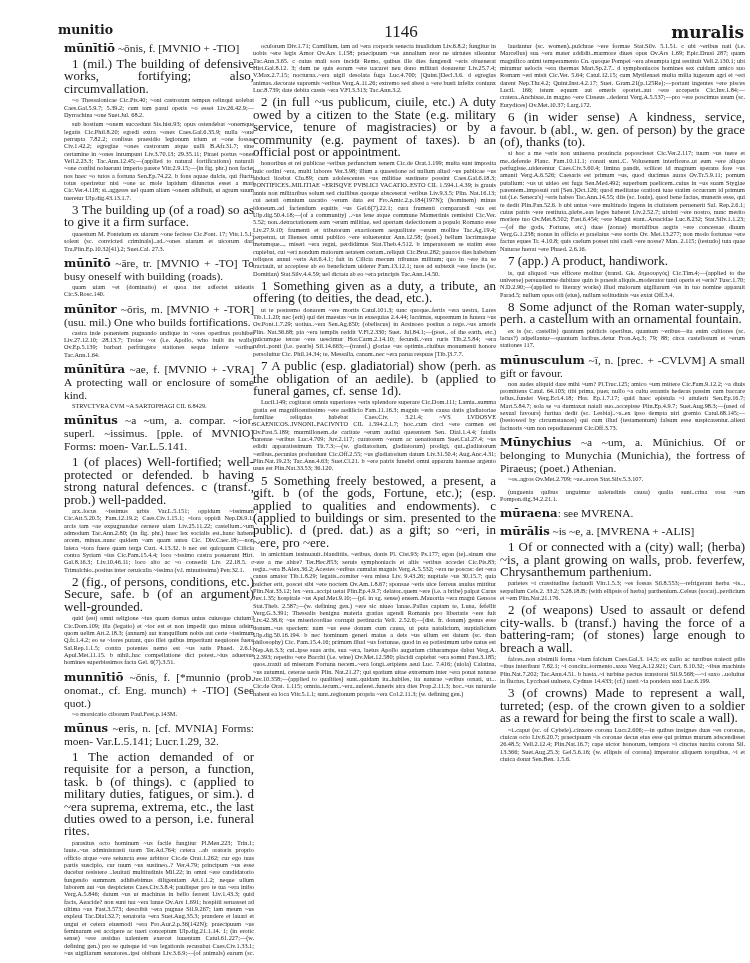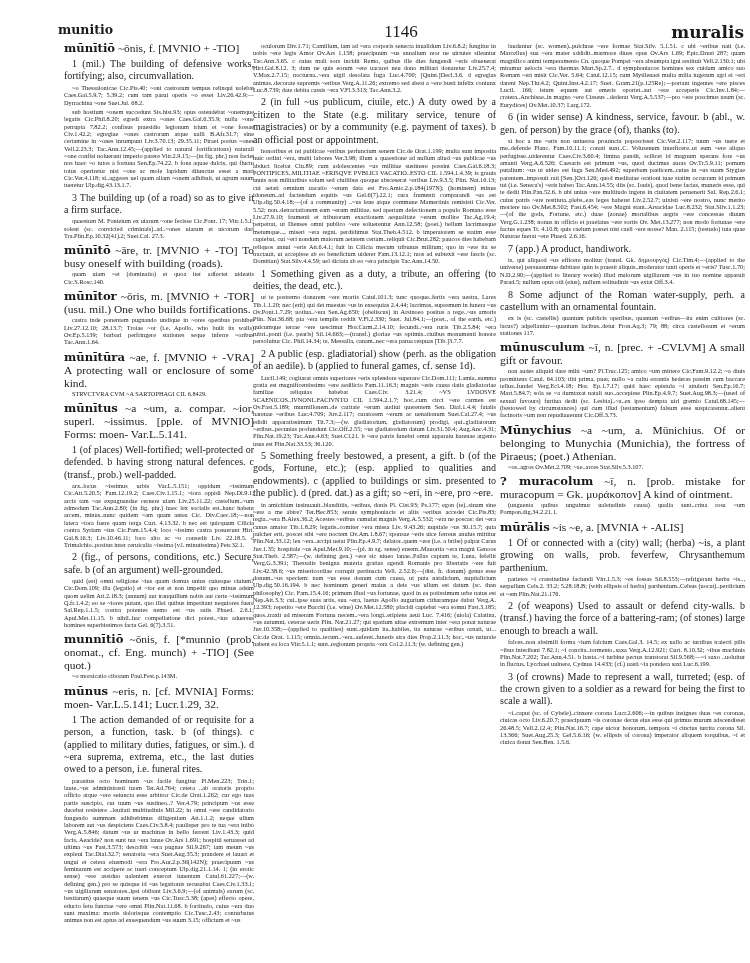--- a/index.html
+++ b/index.html
@@ -9,21 +9,21 @@
   .hdr-left { position: absolute; left: 0; top: 0; font-weight: bold; font-size: 12.5px; font-family: "DejaVu Serif", serif; }
   .hdr-center { position: absolute; left: 0; right: 0; top: 0; text-align: center; font-size: 17px; font-family: "Liberation Serif", serif; }
   .hdr-right { position: absolute; right: 0; top: 0; font-weight: bold; font-size: 17px; font-family: "DejaVu Serif", serif; }
   .col { position: absolute; top: 42px; overflow: hidden; }
   .col-left { left: 64px; width: 190px; height: 915px; }
   .col-mid { left: 253px; width: 243px; height: 915px; }
   .col-right { left: 500px; width: 245px; height: 915px; }
   .entry { margin: 0 0 5px 0; }
   .head { font-family: "Liberation Serif", serif; font-size: 11.4px; line-height: 13px; text-align: justify; }
   .lemma { font-weight: bold; font-family: "DejaVu Serif", serif; font-size: 11.6px; }
-  .sense { font-family: "Liberation Serif", serif; font-size: 10px; line-height: 12.4px; text-indent: 8px; margin: 3px 0 1px 0; text-align: justify; }
+  .sense { font-family: "Liberation Serif", serif; font-size: 13px; line-height: 12.4px; text-indent: 8px; margin: 3px 0 1px 0; text-align: justify; }
   .cit { font-family: "Liberation Serif", serif; font-size: 6.3px; line-height: 7.35px; text-indent: 8px; margin: 0 0 2px 0; text-align: justify; color: #222; }
 </style>
 </head>
 <body>
 
 <div class="page-header">
   <span class="hdr-left">munitio</span>
   <span class="hdr-center">1146</span>
   <span class="hdr-right">muralis</span>
 </div>
@@ -66,21 +66,21 @@
       <div class="cit">parasitus octo hominum ~us facile fungitur Pl.Men.223; Trin.1; laute..~us administrasti tuom Ter.Ad.764; cetera ..ab oratoris proprio officio atque ~ere seiuncta esse arbitror Cic.de Orat.1.262; cur ego tuas partis suscipio, cur tuum ~us sustineo..? Ver.4.79; principum ~us esse ducebat resistere ..leuitati multitudinis Mil.22; in omni ~ere candidatorio fungendo summam adhibebimus diligentiam Att.1.1.2; neque ullum laborem aut ~us despiciens Caes.Civ.3.8.4; paulisper pro te tua ~era inibo Verg.A.5.846; datum ~us ut machinas in bello ferrent Liv.1.43.3; quid facis, Aeacide? non sunt tua ~era lanae Ov.Ars 1.691; hospitii seruasset ad ultima ~us Fast.3.573; describit ~era pugnae Sil.9.267; iam meum ~us expleui Tac.Dial.32.7; senatoria ~era Suet.Aug.35.3; prandere et lauari et ungui et cetera eiusmodi ~era Fro.Aur.2.p.36(142N); praecipuum ~us feminarum est accipere ac tueri conceptum Ulp.dig.21.1.14. 1; (in erotic sense) ~ere assiduo ualentem exercet iuuentam Catul.61.227;—(w. defining gen.) pro se quisque id ~us legationis recusabat Caes.Civ.1.33.1; ~us uigiliarum senatores..ipsi obibant Liv.3.6.9;—(of animals) earum (sc. bestiarum) quaeque suum tenens ~us Cic.Tusc.5.38; (apes) effecto opere, educto fetu functae ~ere omni Plin.Nat.11.68. b fortitudo, cuius ~era duo sunt maxima: mortis dolorisque contemptio Cic.Tusc.2.43; conturbatus animus non est aptus ad exsequendum ~us suum 3.15; officium et ~us</div>
     </div>
   </div>
 <div class="col col-mid">
     <div class="entry">
       <div class="cit">oculorum Div.1.71; Camillum, iam ad ~era corporis senecta inualidum Liv.6.8.2; fungitur in uobis ~ere legis Amor Ov.Ars 1.158; praecipuum ~us annalium reor ne uirtutes sileantur Tac.Ann.3.65. c cuius mali sors incidit Remo, quibus ille dies fungendi ~eris obuenerat Hirt.Gal.8.12. 3; dum ne quis eorum ~ere uacaret neu dono militari donaretur Liv.25.7.4; V.Max.2.7.15; nocturna..~era uigil desolata fuga Luc.4.700; [Quint.]Decl.3.6. d egregias animas..decorate supremis ~eribus Verg.A.11.26; extremo sed abest a ~ere busti infelix coniunx Luc.8.739; date debita cassis ~era V.Fl.3.313; Tac.Ann.3.2.</div>
       <div class="sense">2 (in full ~us publicum, ciuile, etc.) A duty owed by a citizen to the State (e.g. military service, tenure of magistracies) or by a community (e.g. payment of taxes). b an official post or appointment.</div>
       <div class="cit">honoribus et rei publicae ~eribus perfunctum senem Cic.de Orat.1.199; multa sunt imposita huic ordini ~era, multi labores Ver.3.98; illum a quaestione ad nullum aliud ~us publicae ~us abduci licebat Clu.89; cum adolescentes ~us militiae sustinere possint Caes.Gal.6.18.3; PONTIFICES..MILITIAE ~ERISQVE PVBLICI VACATIO..ESTO CIL 1.594.1.4.39; is grauis annis non militaribus solum sed ciuilibus quoque absceserat ~eribus Liv.9.3.5; Plin. Nat.16.13; cui aetati omnium uacatio ~erum data est Fro.Amic.2.p.184(197N); (hominem) minus idoneum..ad faciendum equitis ~us Gel.6(7).22.1; cura frumenti comparandi ~us est Ulp.dig.50.4.18;—(of a community) ..~us lene atque commune Mamertinis remisisti Cic.Ver. 5.52; non..detractationem eam ~erum militiae, sed apertam defectionem a populo Romano esse Liv.27.9.10; frumenti et tributorum exactionem aequalitate ~erum mollire Tac.Ag.19.4; perpetrat, ut Ilienses omni publico ~ere soluerentur Ann.12.58; (poet.) bellum lacrimasque metumque..., miseri ~era regni, perdidimus Stat.Theb.4.512. b imperatorem se statim esse cupiebat, cui ~eri nondum maiorum aetatem certam..reliquit Cic.Brut.282; paucos dies habebam reliquos annui ~eris Att.6.4.1; fuit in Cilicia mecum tribunus militum; quo in ~ere ita se tractauit, ut accepisse ab eo beneficium uiderer Fam.13.12.1; tuos ad subtexit ~ere fascis (sc. Domitian) Stat.Silv.4.4.59; uel dictata ab eo ~era principis Tac.Ann.14.50.</div>
       <div class="sense">1 Something given as a duty, a tribute, an offering (to deities, the dead, etc.).</div>
       <div class="cit">ut te postremo donarem ~ere mortis Catul.101.3; tunc quoque..fertis ~era uestra, Lares Tib.1.1.20; nec (erit) qui det maestas ~us in exsequias 2.4.44; lacrimas, supremum in funera ~us Ov.Pont.1.7.29; uotiua..~era Sen.Ag.650; (obeliscus) in Arsinoeo positus a rege..~us amoris Plin. Nat.36.68; pia ~era templis reddit V.Fl.2.330; Suet. Jul.84.1;—(poet., of the earth, etc.) quicumque terrae ~ere uescimur Hor.Carm.2.14.10; fecundi..~era ruris Tib.2.5.84; ~era rubri..ponti (i.e. pearls) Sil.14.663;—(transf.) gloriae ~us optimis..ciuibus monumenti honore persoluitur Cic. Phil.14.34; te, Messalla, canam..nec ~era parua respuas [Tib.]3.7.7.</div>
-      <div class="sense">2 A public (esp. gladiatorial) show (perh. as the obligation of an aedile). b (applied to funeral games, cf. sense 1d).</div>
+      <div class="sense">7 A public (esp. gladiatorial) show (perh. as the obligation of an aedile). b (applied to funeral games, cf. sense 1d).</div>
       <div class="cit">Lucil.149; cogitarat omnis superiores ~eris splendore superare Cic.Dom.111; Lamia..summa gratia est magnificentissimo ~ere aedilicio Fam.11.16.3; magnis ~eris causa datis gladiatoriae familiae reliquias habebat Caes.Civ. 3.21.4; ~VS LVDOSVE SCAENICOS..IVNONI..FACIVNTO CIL 1.594.2.1.7; hoc..cum circi ~ere carmen est Ov.Fast.5.189; murmillonem..de caritate ~erum audiui querentem Sen. Dial.1.4.4; fatalis harenae ~eribus Luc.4.709; Juv.2.117; curatorem ~erum ac uenationum Suet.Cal.27.4; ~us edidit apparatissimum Tit.7.3;—(w. gladiatorium, gladiatorum) prodigi, qui..gladiatorum ~eribus..pecunias profundunt Cic.Off.2.55; ~us gladiatorium datum Liv.31.50.4; Aug.Anc.4.31; Plin.Nat.19.23; Tac.Ann.4.63; Suet.Cl.21. b ~ere patris funebri omni apparatu harenae argento usus est Plin.Nat.33.53; 36.120.</div>
       <div class="sense">5 Something freely bestowed, a present, a gift. b (of the gods, Fortune, etc.); (esp. applied to qualities and endowments). c (applied to buildings or sim. presented to the public). d (pred. dat.) as a gift; so ~eri, in ~ere, pro ~ere.</div>
       <div class="cit">in amicitiam insinuauit..blanditiis, ~eribus, donis Pl. Cist.93; Ps.177; egon (te)..sinam sine ~ere a me abire? Ter.Hec.853; seruis symphoniacis et aliis ~eribus accedet Cic.Pis.83; regia..~era B.Alex.36.2; Acestes ~eribus cumulat magnis Verg.A.5.532; ~era ne poscas: det ~era canus amator Tib.1.8.29; legatis..comiter ~era missa Liv. 9.43.26; nuptiale ~us 30.15.7; quia pulcher erit, poscet sibi ~ere noctem Ov.Am.1.8.67; sponsae ~eris uice ferreus anulus mittitur Plin.Nat.33.12; lex ~era..accipi uetat Plin.Ep.4.9.7; delator..quem ~ere (i.e. a bribe) palpat Carus Juv.1.35; hospitale ~us Apul.Met.9.10;—(pl. in sg. sense) ensem..Mauortia ~era magni Genoos Stat.Theb. 2.587;—(w. defining gen.) ~ere sic niueo lanae..Pallas captam te, Luna, fefellit Verg.G.3.391; Thessalis benigna materia gratias agendi Romanis pro libertatis ~ere fuit Liv.42.38.6; ~us misericordiae corrupit pertinacia Vell. 2.52.6;—(dist. fr. donum) genus esse donum..~us speciem: nam ~us esse donum cum causa, ut puta natalicium, nuptialicium Ulp.dig.50.16.194. b nec hominum generi maius a deis ~us ullum est datum (sc. than philosophy) Cic. Fam.15.4.16; primum illud ~us fortunae, quod in ea potissimum urbe natus est Nep.Att.3.3; cui..ipse suas artis, sua ~era, laetus Apollo augurium citharamque dabat Verg.A. 12.393; repetito ~ere Bacchi (i.e. wine) Ov.Met.12.580; placidi capiebat ~era somni Fast.3.185; quos..traxit ad miseram Fortuna necem..~era longi..eripiens aeui Luc. 7.416; (uiola) Calatina, ~us autumni, ceterae ueris Plin. Nat.21.27; qui spatium uitae extremum inter ~era ponat naturae Juv.10.358;—(applied to qualities) sunt..quidam ita..habiles, ita naturae ~eribus ornati, ut... Cic.de Orat. 1.115; omnia..tecum..~era..auferet..funeris atra dies Prop.2.11.3; hoc..~us naturale habent ea loca Vitr.5.1.1; sunt..regionum propria ~era Col.2.11.3; (w. defining gen.)</div>
     </div>
   </div>
 <div class="col col-right">
     <div class="entry">
       <div class="cit">laudantur (sc. women)..pulchrae ~ere formae Stat.Silv. 5.1.51. c ubi ~eribus nati (i.e. Marcellus) sua ~era mater addidit..marmore diues opus Ov.Ars 1.69; Epic.Drusi 287; quam magnifico animi temperamento Cn. quoque Pompei ~era absumpta igni restituit Vell.2.130.1; ubi miramur uelocis ~era thermas Mart.Sp.2.7.. d symphoniacos homines sex cuidam amico suo Romam ~eri misit Cic.Ver. 5.64; Catul.12.15; cum Mytilenaei multa milia iugerum agri ei ~eri darent Nep.Thr.4.2; Quint.Inst.4.2.17; Suet. Gram.21(p.125Re);—portant ingentes ~ere pisces Lucil. 166; istum equum aut emeris oportet..aut ~ere acceperis Cic.Inv.1.84;—cratera..Anchisae..in magno ~ere Cisseus ..dederat Verg.A.5.537;—pro ~ere poscimus usum (sc. Eurydices) Ov.Met.10.37; Larg.172.</div>
       <div class="sense">6 (in wider sense) A kindness, service, favour. b (abl., w. gen. of person) by the grace (of), thanks (to).</div>
       <div class="cit">si hoc a me ~eris non uniuersa prouincia poposcisset Cic.Ver.2.117; tuum ~us tuere et me..defende Planc. Fam.10.11.1; conati sunt..C. Volusenum interficere..ut eum ~ere aliquo perfugisse..uiderentur Caes.Civ.3.60.4; limina pandit, scilicet id magnum sperans fore ~us amanti Verg.A.6.526; Caesaris est primum ~us, quod ducimus auras Ov.Tr.5.9.11; pomum putalium: ~us ut uideo est fuga Sen.Med.492; superbam paelicem..cuius in ~us suam Stygiae parentem..imposuit rati [Sen.]Oct.126; quod meditatae orationi tuae statim occurram id primum tui (i.e. Seneca's) ~eris habeo Tac.Ann.14.55; diis (sc. Iouis), quod bene facias, muneris esse, qui te dedit Plin.Pan.52.6. b ubi unius ~ere multitudo ingens in ciuitatem peruenerit Sal. Rep.2.6.1; cuius patris ~ere restituta..plebs..eas leges haberet Liv.2.52.7; uixisti ~ere nostro, nunc merito moriere tuo Ov.Met.8.502; Fast.6.454; ~ere Magni stant..Arsacidae Luc.8.232; Stat.Silv.1.1.23;—(of the gods, Fortune, etc.) duae (zonae) mortalibus aegris ~ere concessae diuum Verg.G.1.238; nonus in officio et praelatus ~ere sortis Ov. Met.13.277; non modo fortunae ~ere factus eques Tr. 4.10.8; quis caelum posset nisi caeli ~ere nosse? Man. 2.115; (testudo) tuta quae Naturae fuerat ~ere Phaed. 2.6.16.</div>
@@ -91,25 +91,27 @@
     </div>
     <div class="entry">
       <div class="head"><span class="lemma">mūnusculum</span><span> ~ī, n. [prec. + -CVLVM] A small gift or favour.</span></div>
       <div class="cit">non audes aliquid dare mihi ~um? Pl.Truc.125; amico ~um mittere Cic.Fam.9.12.2; ~a diuis promittens Catul. 64.103; tibi prima, puer, nullo ~a cultu errantis hederas passim cum baccare tellus..fundet Verg.Ecl.4.18; Hor. Ep.1.7.17; quid haec epistula ~i attulerit Sen.Ep.16.7; Mart.5.84.7; sola se ~a dumtaxat natali suo..accepisse Plin.Ep.4.9.7; Suet.Aug.98.3;—(used of sexual favours) furtiua dedit (sc. Lesbia)..~a..ex ipso dempta uiri gremio Catul.68.145;—(bestowed by circumstances) qui cum illud (testamentum) falsum esse suspicarentur..alieni facinoris ~um non repudiauerunt Cic.Off.3.73.</div>
     </div>
     <div class="entry">
       <div class="head"><span class="lemma">Mūnychius</span><span> ~a ~um, a. Mūnichius. Of or belonging to Munychia (Munichia), the fortress of Piraeus; (poet.) Athenian.</span></div>
       <div class="cit">~os..agros Ov.Met.2.709; ~ae..arces Stat.Silv.5.3.107.</div>
     </div>
     <div class="entry">
-      <div class="head"><span class="lemma">? muracolum</span><span> ~ī, n. [prob. mistake for muracopum = Gk. μυράκοπον] A kind of ointment.</span></div>
       <div class="cit">(unguenta quibus unguimur ualetudinis causa) qualia sunt..crina rosa ~um Pompon.dig.34.2.21.1.</div>
     </div>
     <div class="entry">
-      <div class="head"><span class="lemma">mūrālis</span><span> ~is ~e, a. [MVNIA + -ALIS]</span></div>
+      <div class="head"><span class="lemma">mūraena</span><span>: see MVRENA.</span></div>
+    </div>
+    <div class="entry">
+      <div class="head"><span class="lemma">mūrālis</span><span> ~is ~e, a. [MVRENA + -ALIS]</span></div>
       <div class="sense">1 Of or connected with a (city) wall; (herba) ~is, a plant growing on walls, prob. feverfew, Chrysanthemum parthenium.</div>
       <div class="cit">parietes ~i crassitudine faciundi Vitr.1.5.3; ~es fossas Sil.8.553;—refrigerant herba ~is.., serpullum Cels.2. 33.2; 5.28.18.B; (with ellipsis of herba) parthenium..Celsus (uocat)..perdicium et ~em Plin.Nat.21.176.</div>
       <div class="sense">2 (of weapons) Used to assault or defend city-walls. b (transf.) having the force of a battering-ram; (of stones) large enough to breach a wall.</div>
       <div class="cit">falces..non absimili forma ~ium falcium Caes.Gal.3. 14.5; ex uallo ac turribus traiecti pilis ~ibus interibant 7.82.1; ~i concita..tormento..saxa Verg.A.12.921; Curt. 8.10.32; ~ibus machinis Plin.Nat.7.202; Tac.Ann.4.51. b hasta..~i turbine pectus transtorat Sil.9.568;—~i saxo ..uoluitur in fluctus, Lycchaei uulnere, Cydnus 14.433; (cf.) uasti ~ia pondera saxi Luc.6.199.</div>
       <div class="sense">3 (of crowns) Made to represent a wall, turreted; (esp. of the crown given to a soldier as a reward for being the first to scale a wall).</div>
       <div class="cit">~i..caput (sc. of Cybele)..cinxere corona Lucr.2.606;—in quibus insignes duas ~es coronas, ciuicas octo Liv.6.20.7; praecipuum ~is coronae decus eius esse qui primus murum adscendisset 26.48.5; Vell.2.12.4; Plin.Nat.16.7; cape uictor honorum, tempora ~i cinctus turrita corona Sil. 13.366; Suet.Aug.25.3; Gel.5.6.16; (w. ellipsis of corona) imperator aliquem torquibus, ~i et ciuica donat Sen.Ben. 1.5.6.</div>
     </div>
   </div>
 
 </body></html>

